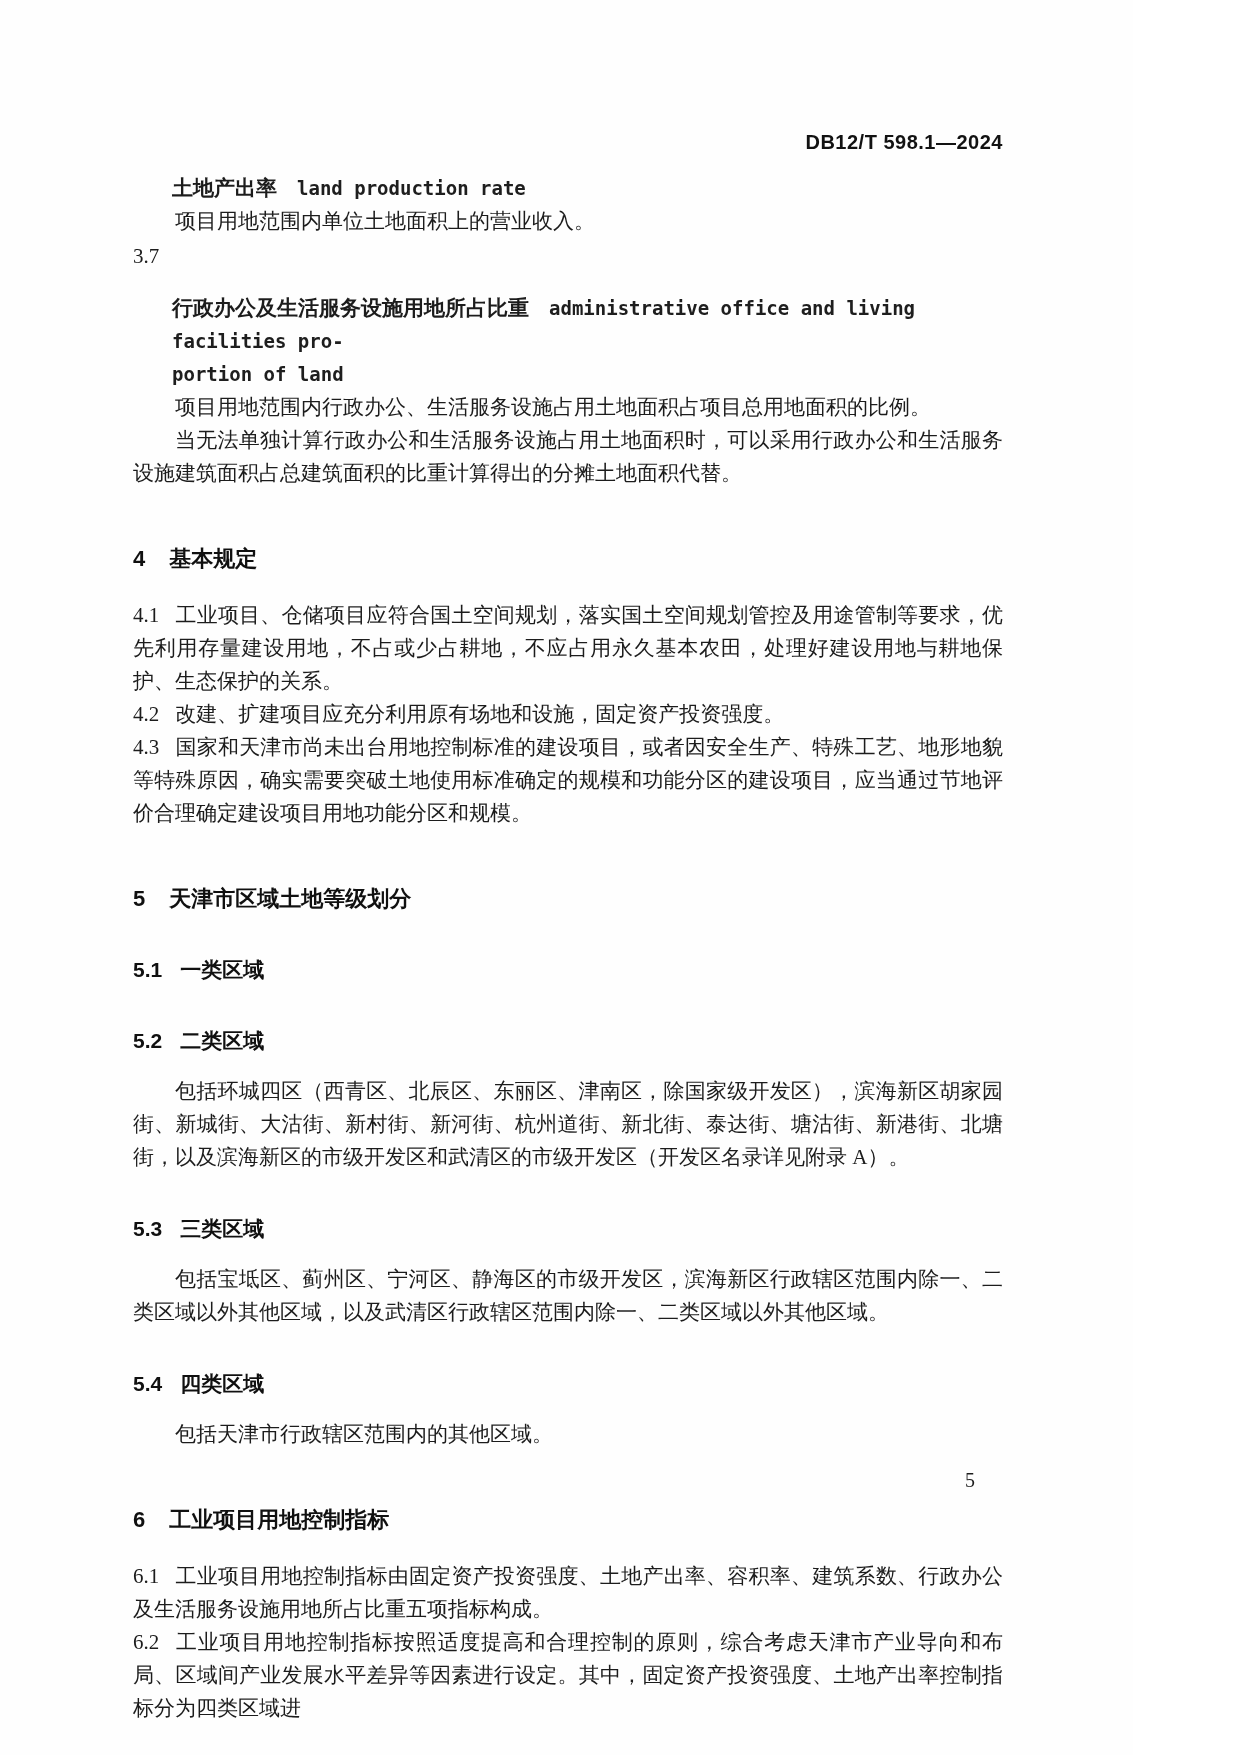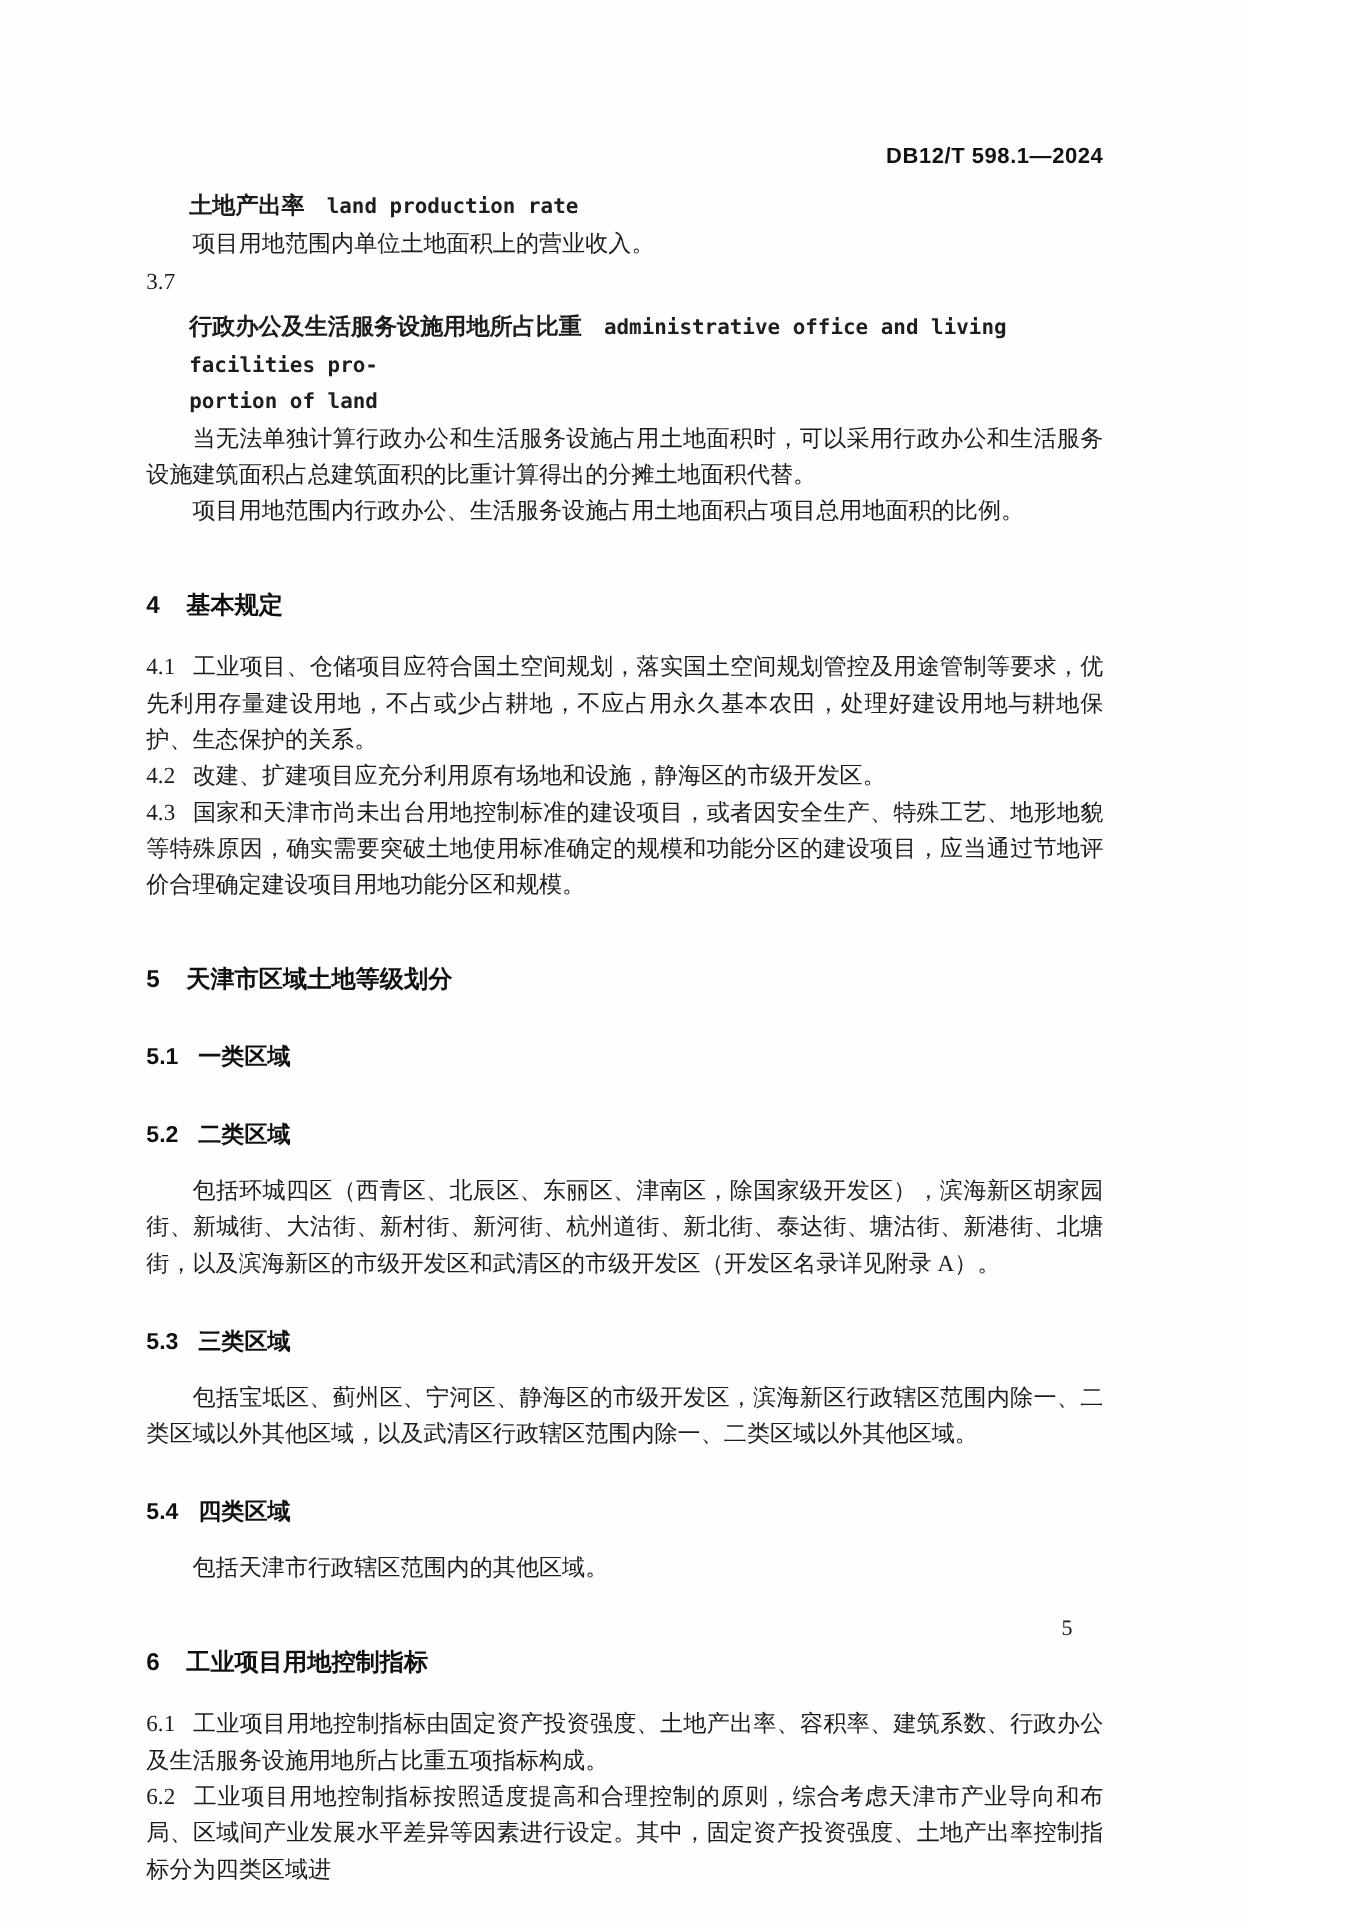--- a/index.html
+++ b/index.html
@@ -61,21 +61,21 @@
   .section-heading .sec-num { margin-right: 24px; }
   .sub-heading {
     font-family: "Liberation Sans", "DejaVu Sans", sans-serif;
     font-weight: bold;
     font-size: 21px;
     color: #101010;
     margin-top: 38px;
     margin-bottom: 18px;
   }
   .sub-heading .sec-num { margin-right: 18px; }
-  .small-gap { margin-top: 8px; }
+  .small-gap { margin-top: 18px; }
   .page-number {
     position: absolute;
     top: 1464px;
     left: 965px;
     font-size: 20px;
     color: #1c1c1c;
   }
 </style>
 </head>
 <body>
@@ -90,31 +90,31 @@
   <p class="just indent2">项目用地范围内单位土地面积上的营业收入。</p>
 
   <p class="clause-num-alone">3.7</p>
 
   <div class="term-block small-gap">
     <div>
       <span class="term-zh">行政办公及生活服务设施用地所占比重</span><span class="term-en term-en-lead">administrative office and living facilities pro-</span>
     </div>
     <div class="term-en">portion of land</div>
   </div>
+  <p class="just indent2">项目用地范围内行政办公、生活服务设施占用土地面积占项目总用地面积的比例。</p>
   <p class="just indent2">当无法单独计算行政办公和生活服务设施占用土地面积时，可以采用行政办公和生活服务设施建筑面积占总建筑面积的比重计算得出的分摊土地面积代替。</p>
-  <p class="just indent2">项目用地范围内行政办公、生活服务设施占用土地面积占项目总用地面积的比例。</p>
 
   <div class="section-heading">
     <span class="sec-num">4</span><span>基本规定</span>
   </div>
   <p class="clause">
     <span class="clause-num-inline">4.1</span><span>工业项目、仓储项目应符合国土空间规划，落实国土空间规划管控及用途管制等要求，优先利用存量建设用地，不占或少占耕地，不应占用永久基本农田，处理好建设用地与耕地保护、生态保护的关系。</span>
   </p>
   <p class="clause">
-    <span class="clause-num-inline">4.2</span><span>改建、扩建项目应充分利用原有场地和设施，静海区的市级开发区。</span>
+    <span class="clause-num-inline">4.2</span><span>改建、扩建项目应充分利用原有场地和设施，固定资产投资强度。</span>
   </p>
   <p class="clause">
     <span class="clause-num-inline">4.3</span><span>国家和天津市尚未出台用地控制标准的建设项目，或者因安全生产、特殊工艺、地形地貌等特殊原因，确实需要突破土地使用标准确定的规模和功能分区的建设项目，应当通过节地评价合理确定建设项目用地功能分区和规模。</span>
   </p>
 
   <div class="section-heading">
     <span class="sec-num">5</span><span>天津市区域土地等级划分</span>
   </div>
 
   <div class="sub-heading">

